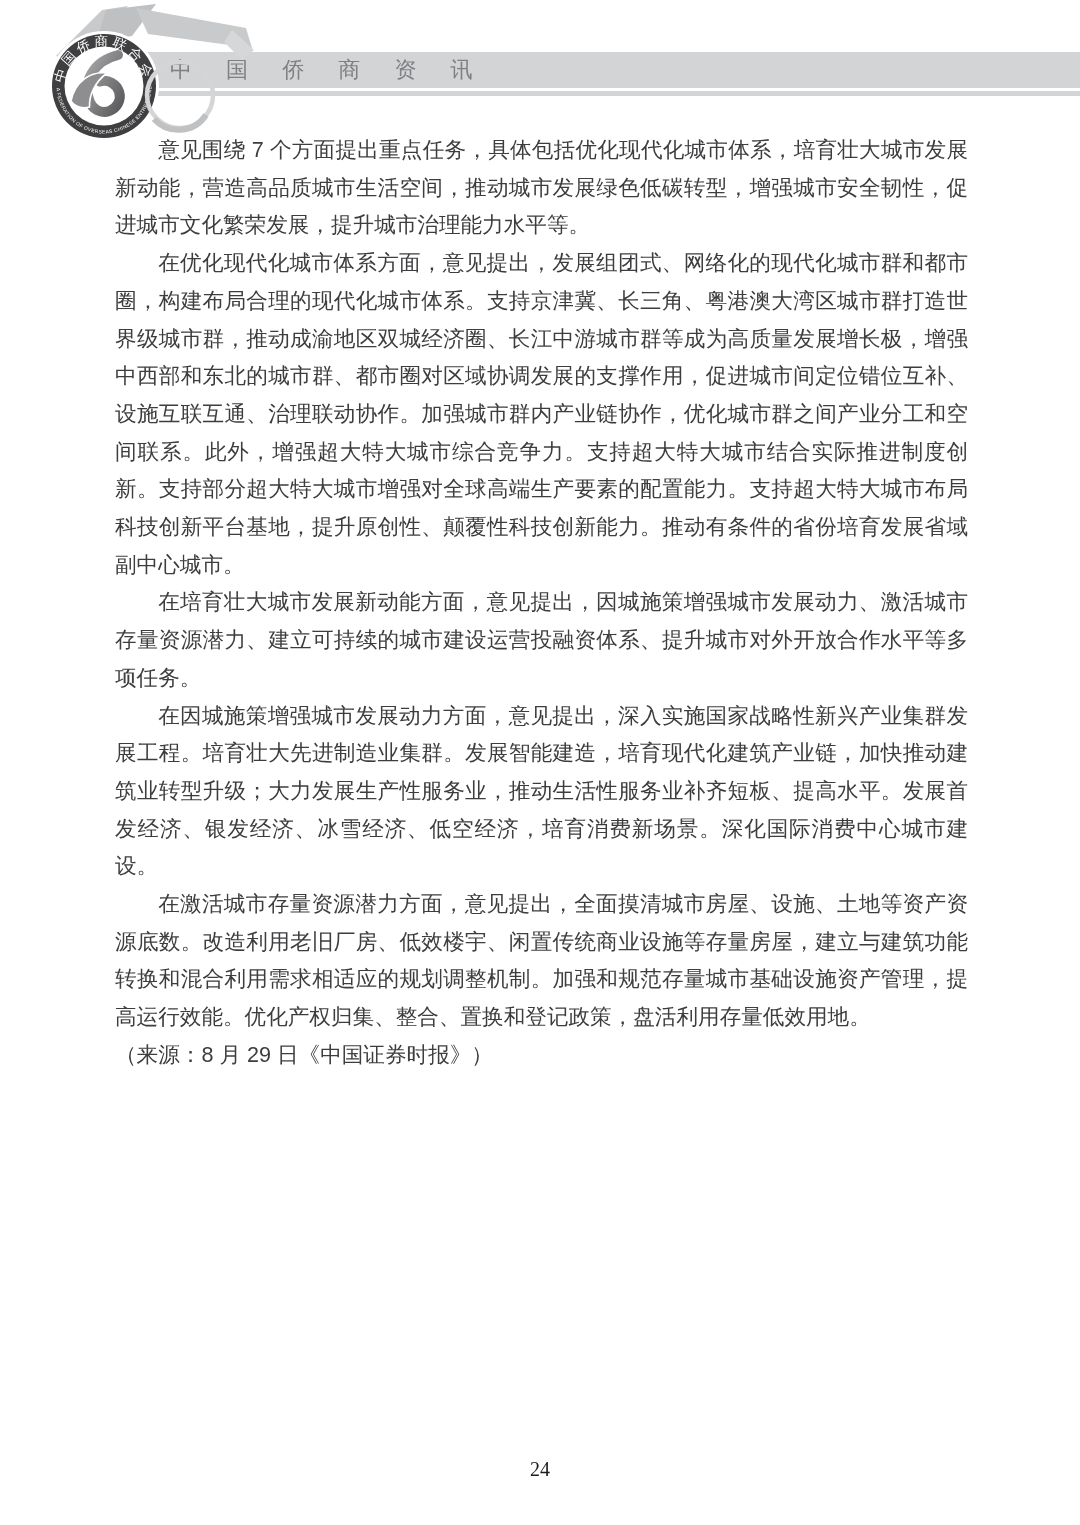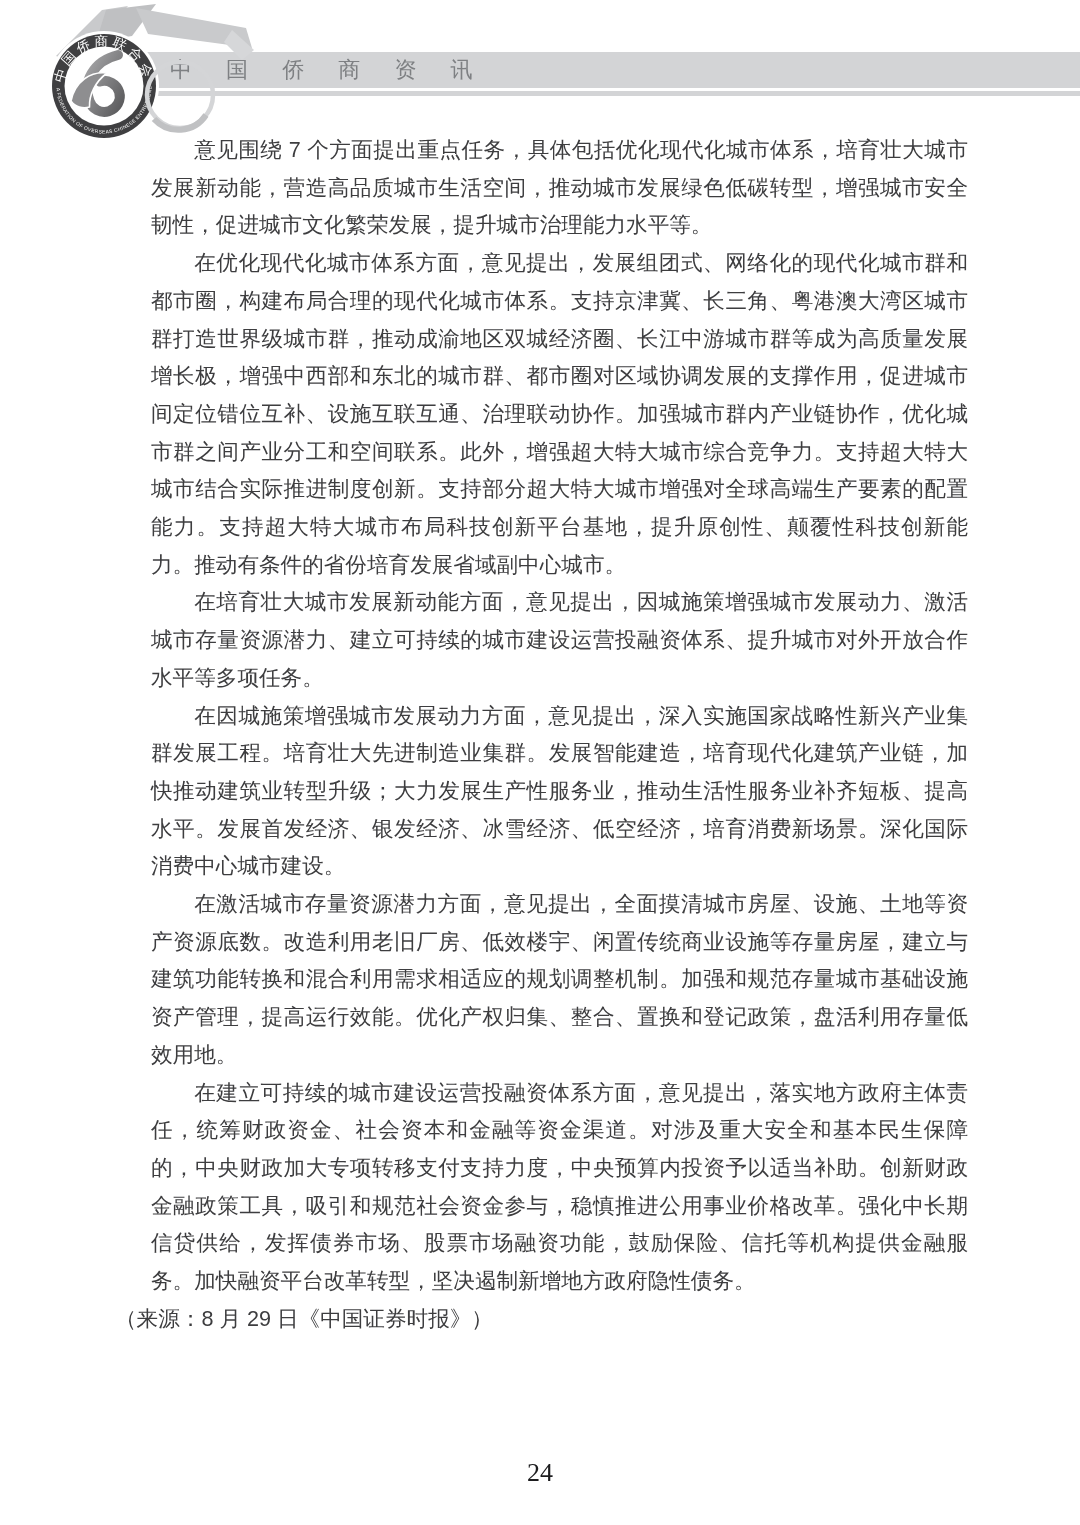--- a/index.html
+++ b/index.html
@@ -46,33 +46,33 @@
   .article {
     position: absolute;
     left: 115px; top: 131px;
     width: 853px;
     font-size: 21.6px;
     line-height: 37.7px;
     color: #3d3d3f;
     text-align: justify;
     font-weight: 500;
   }
-  .para { text-indent: 2em; margin-left: 36px; }
+  .para { text-indent: 2em; }
   .source {
     text-align: left;
     text-indent: 0;
   }
 
   
   .page-number {
     position: absolute;
     left: 0; right: 0; top: 1458px;
     text-align: center;
     font-family: "Liberation Serif", "DejaVu Serif", serif;
-    font-size: 26px;
+    font-size: 20px;
     color: #1c1c1e;
   }
 </style>
 </head>
 <body>
 
 <div class="page">
 
   <div class="band">
     <span class="band-title">中国侨商资讯</span>
@@ -122,21 +122,20 @@
     </svg>
   </div>
 
   <main class="article">
     <div id="article-body">
         <p class="para">意见围绕 7 个方面提出重点任务，具体包括优化现代化城市体系，培育壮大城市发展新动能，营造高品质城市生活空间，推动城市发展绿色低碳转型，增强城市安全韧性，促进城市文化繁荣发展，提升城市治理能力水平等。</p>
         <p class="para">在优化现代化城市体系方面，意见提出，发展组团式、网络化的现代化城市群和都市圈，构建布局合理的现代化城市体系。支持京津冀、长三角、粤港澳大湾区城市群打造世界级城市群，推动成渝地区双城经济圈、长江中游城市群等成为高质量发展增长极，增强中西部和东北的城市群、都市圈对区域协调发展的支撑作用，促进城市间定位错位互补、设施互联互通、治理联动协作。加强城市群内产业链协作，优化城市群之间产业分工和空间联系。此外，增强超大特大城市综合竞争力。支持超大特大城市结合实际推进制度创新。支持部分超大特大城市增强对全球高端生产要素的配置能力。支持超大特大城市布局科技创新平台基地，提升原创性、颠覆性科技创新能力。推动有条件的省份培育发展省域副中心城市。</p>
         <p class="para">在培育壮大城市发展新动能方面，意见提出，因城施策增强城市发展动力、激活城市存量资源潜力、建立可持续的城市建设运营投融资体系、提升城市对外开放合作水平等多项任务。</p>
         <p class="para">在因城施策增强城市发展动力方面，意见提出，深入实施国家战略性新兴产业集群发展工程。培育壮大先进制造业集群。发展智能建造，培育现代化建筑产业链，加快推动建筑业转型升级；大力发展生产性服务业，推动生活性服务业补齐短板、提高水平。发展首发经济、银发经济、冰雪经济、低空经济，培育消费新场景。深化国际消费中心城市建设。</p>
         <p class="para">在激活城市存量资源潜力方面，意见提出，全面摸清城市房屋、设施、土地等资产资源底数。改造利用老旧厂房、低效楼宇、闲置传统商业设施等存量房屋，建立与建筑功能转换和混合利用需求相适应的规划调整机制。加强和规范存量城市基础设施资产管理，提高运行效能。优化产权归集、整合、置换和登记政策，盘活利用存量低效用地。</p>
-        <p class="para">在建立可持续的城市建设运营投融资体系方面，意见提出，落实地方政府主体责任，统筹财政资金、社会资本和金融等资金渠道。对涉及重大安全和基本民生保障的，中央财政加大专项转移支付支持力度，中央预算内投资予以适当补助。创新财政金融政策工具，吸引和规范社会资金参与，稳慎推进公用事业价格改革。强化中长期信贷供给，发挥债券市场、股票市场融资功能，鼓励保险、信托等机构提供金融服务。加快融资平台改革转型，坚决遏制新增地方政府隐性债务。</p>
       </div>
     <p class="source">（来源：8 月 29 日《中国证券时报》）</p>
   </main>
 
   <div class="page-number">
     <span>24</span>
   </div>
 
 </div>
 

